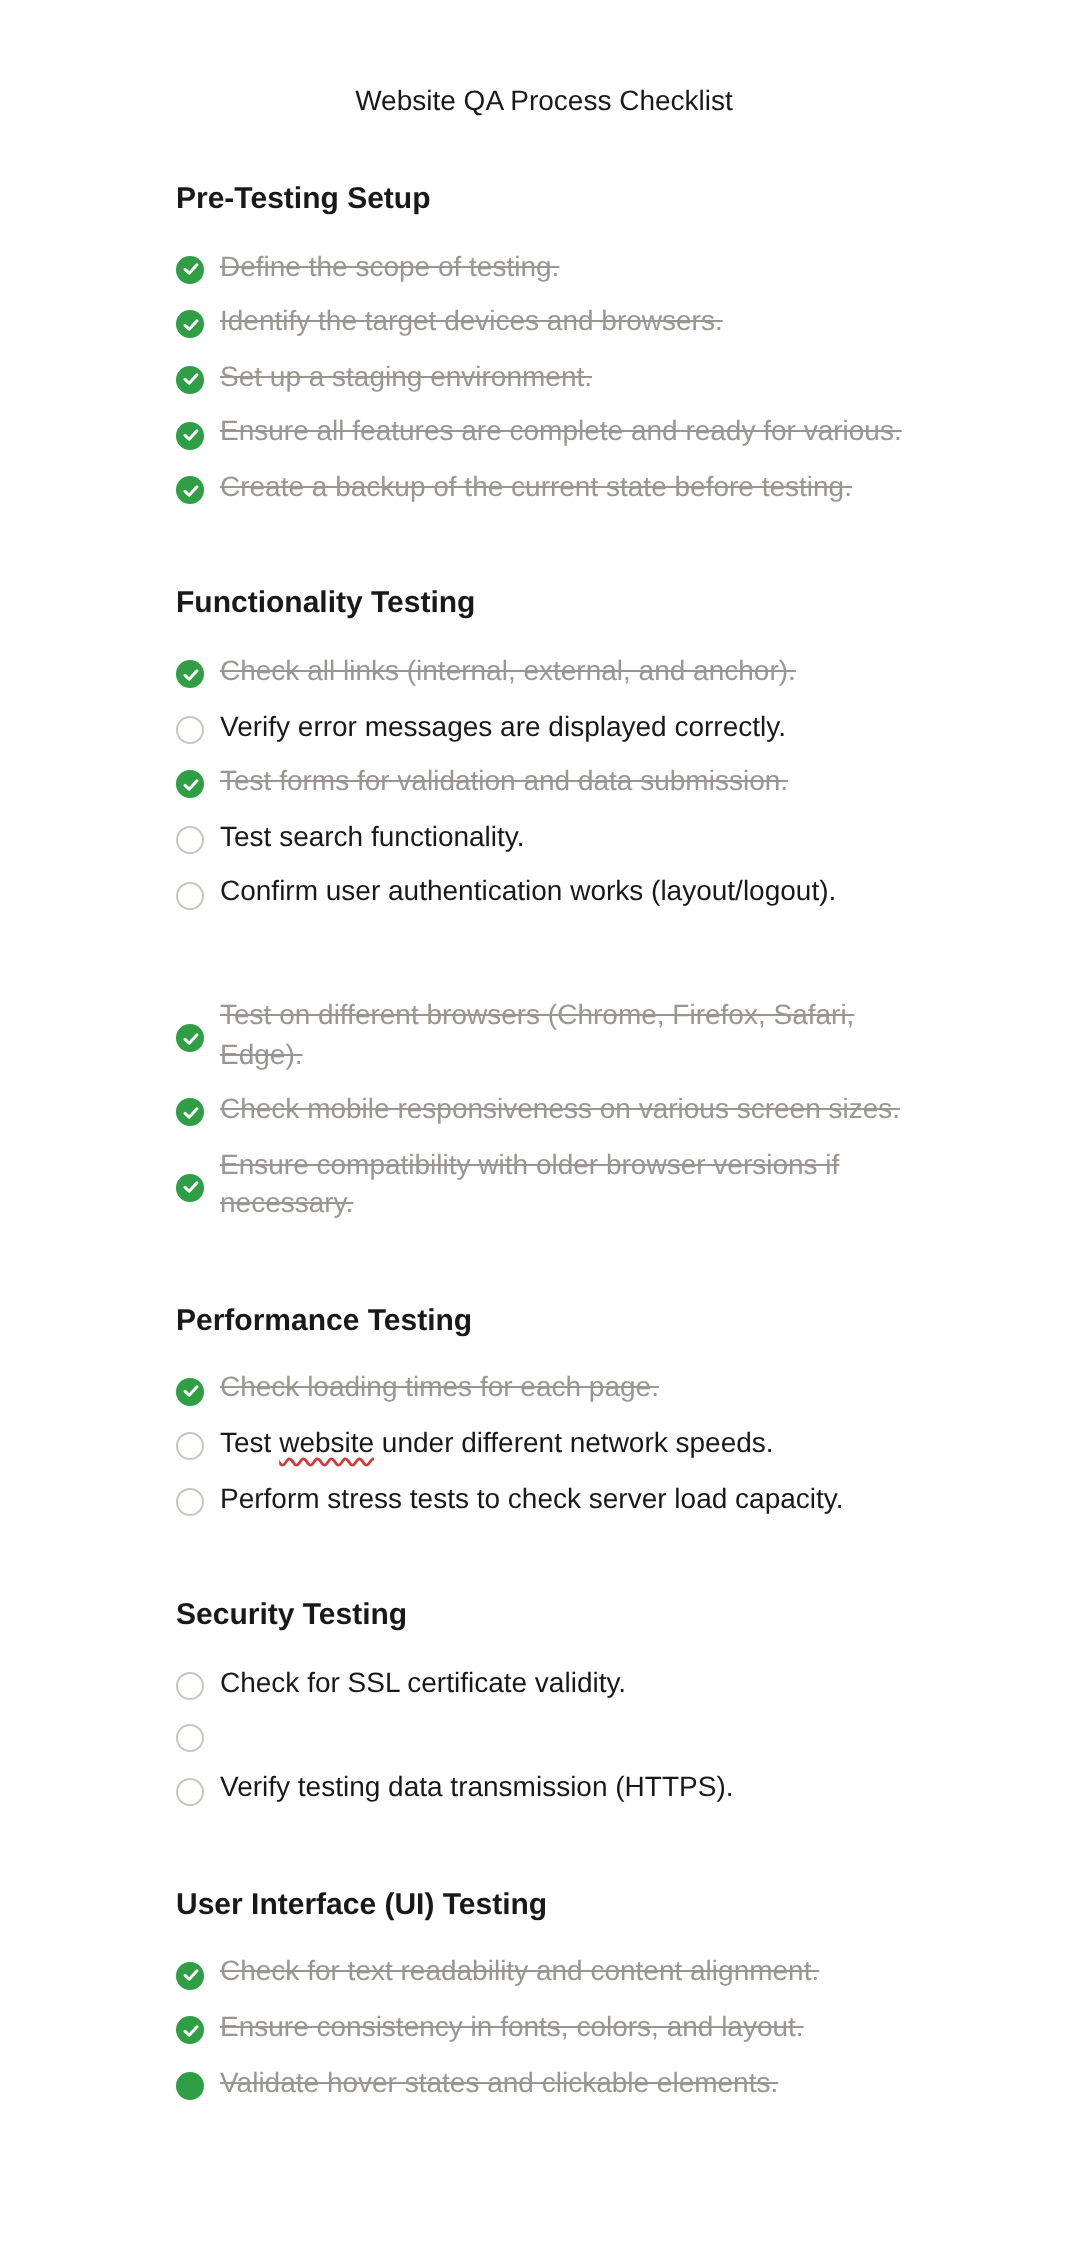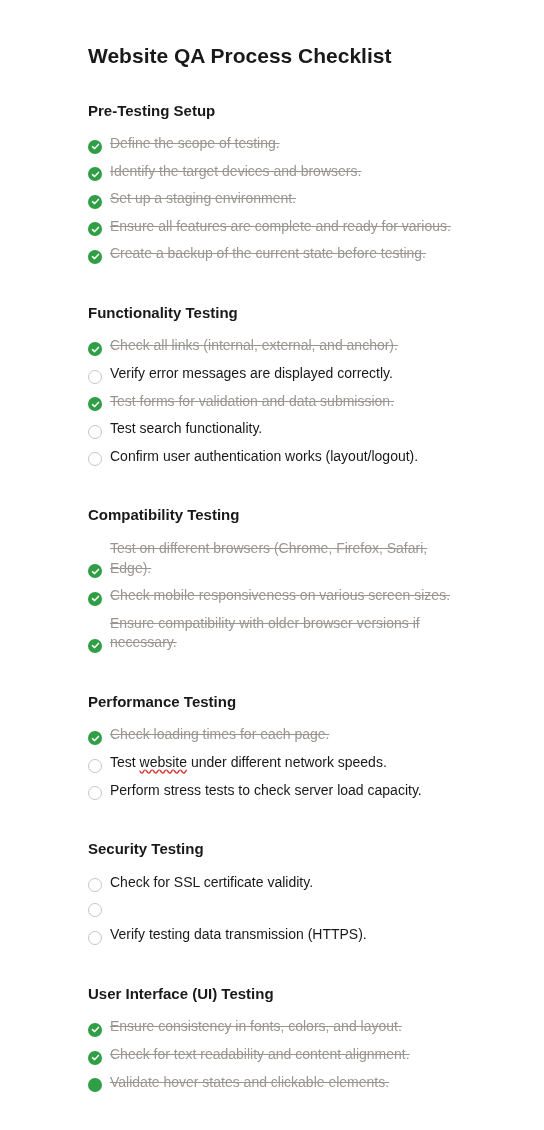--- a/index.html
+++ b/index.html
@@ -17,35 +17,36 @@
     color: var(--text);
     font-size: 14px;
     line-height: 1.5;
   }
   .page {
     width: 544px;
     margin: 0 auto;
     padding: 0 88px 0 88px;
   }
   .title {
-    font-size: 21px;
-    font-weight: 700;
+    font-size: 14px;
+    font-weight: 400;
     margin: 0 0 28px 0;
+    text-align: center;
   }
   .section {
     margin-bottom: 34px;
   }
   .section-heading {
     font-size: 15px;
     font-weight: 700;
     margin: 0 0 8px 0;
   }
   .item {
     display: flex;
-    align-items: flex-end;
+    align-items: center;
     gap: 8px;
     padding: 4px 0;
   }
   .checkbox {
     flex: 0 0 auto;
     width: 14px;
     height: 14px;
     border-radius: 50%;
     margin-top: 3px;
     display: inline-flex;
@@ -156,21 +157,20 @@
         <div class="item">
           <span class="checkbox unchecked"></span>
           <span class="label">Test search functionality.</span>
         </div>
         <div class="item">
           <span class="checkbox unchecked"></span>
           <span class="label">Confirm user authentication works (layout/logout).</span>
         </div>
       </div>
       <div class="section">
-        <div class="section-heading">Compatibility Testing</div>
         <div class="item done">
           <span class="checkbox checked">
             <svg viewBox="0 0 12 12">
               <path d="M2 6.2 L4.8 8.8 L10 3.2" stroke="#fff" stroke-width="2" fill="none" stroke-linecap="round" stroke-linejoin="round"></path>
             </svg>
           </span>
           <span class="label">Test on different browsers (Chrome, Firefox, Safari, Edge).</span>
         </div>
         <div class="item done">
           <span class="checkbox checked">
@@ -223,29 +223,29 @@
         </div>
       </div>
       <div class="section">
         <div class="section-heading">User Interface (UI) Testing</div>
         <div class="item done">
           <span class="checkbox checked">
             <svg viewBox="0 0 12 12">
               <path d="M2 6.2 L4.8 8.8 L10 3.2" stroke="#fff" stroke-width="2" fill="none" stroke-linecap="round" stroke-linejoin="round"></path>
             </svg>
           </span>
+          <span class="label">Check for text readability and content alignment.</span>
+        </div>
+        <div class="item done">
+          <span class="checkbox checked">
+            <svg viewBox="0 0 12 12">
+              <path d="M2 6.2 L4.8 8.8 L10 3.2" stroke="#fff" stroke-width="2" fill="none" stroke-linecap="round" stroke-linejoin="round"></path>
+            </svg>
+          </span>
           <span class="label">Ensure consistency in fonts, colors, and layout.</span>
-        </div>
-        <div class="item done">
-          <span class="checkbox checked">
-            <svg viewBox="0 0 12 12">
-              <path d="M2 6.2 L4.8 8.8 L10 3.2" stroke="#fff" stroke-width="2" fill="none" stroke-linecap="round" stroke-linejoin="round"></path>
-            </svg>
-          </span>
-          <span class="label">Check for text readability and content alignment.</span>
         </div>
         <div class="item done">
           <span class="checkbox checked"></span>
           <span class="label">Validate hover states and clickable elements.</span>
         </div>
       </div>
     </div>
 </div>
 
 </body></html>

